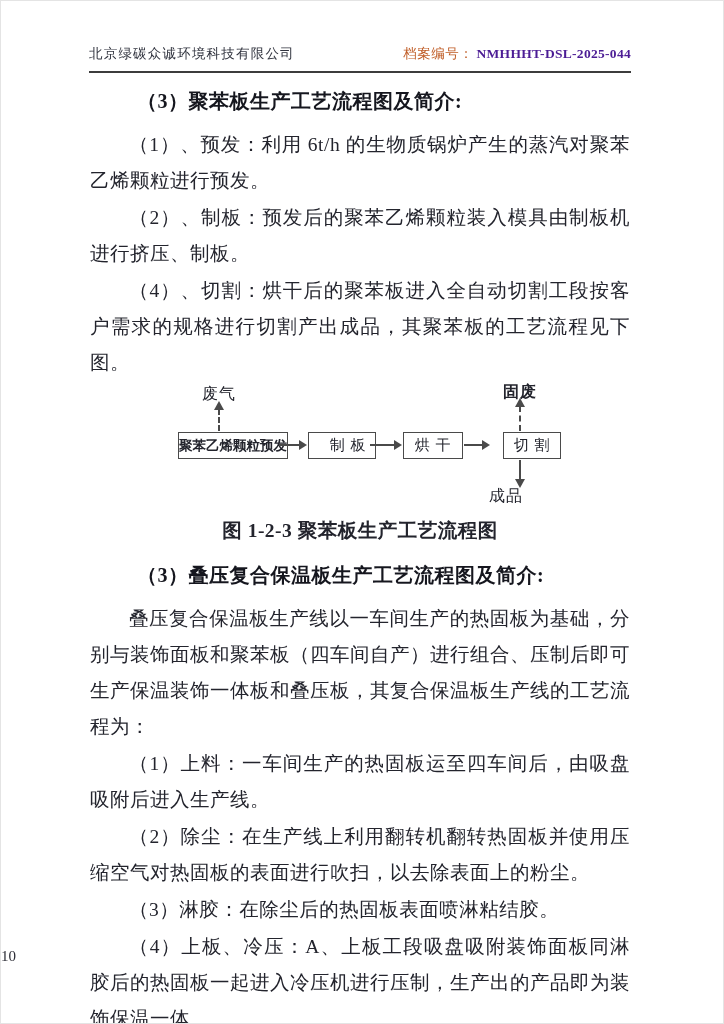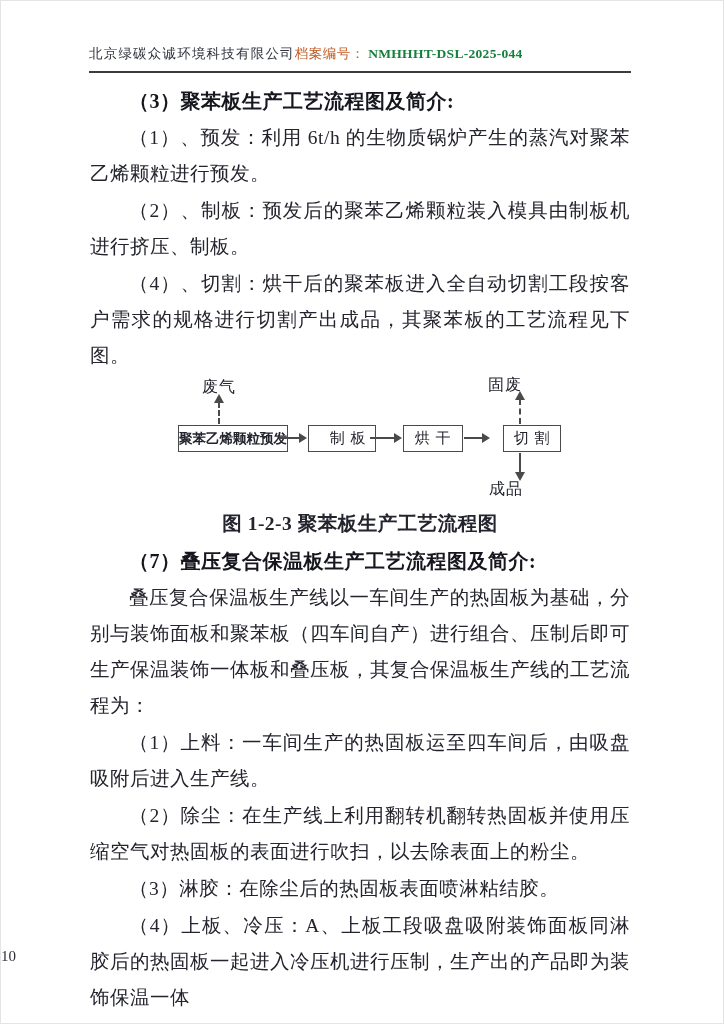--- a/index.html
+++ b/index.html
@@ -5,31 +5,31 @@
   html,body { margin:0; padding:0; background:#ffffff; }
   body { font-family:"Liberation Serif","DejaVu Serif",serif; }
   .page {
     position:relative; width:724px; height:1024px; box-sizing:border-box;
     background:#ffffff; border:1px solid #e4e4e4; overflow:hidden;
     color:#23242d;
   }
   
   .header {
     margin:44px 92px 0 88px;
-    display:flex; justify-content:flex-start; align-items:baseline;
+    display:flex; justify-content:space-between; align-items:baseline;
     border-bottom:2px solid #3c3c3c; padding-bottom:8px;
   }
   .company { font-size:13.5px; letter-spacing:1.2px; color:#30333e; }
   .docno { font-size:13.5px; }
   .docno .label { letter-spacing:0.5px; }
   .docno .value { font-weight:bold; letter-spacing:0.3px; }
   
   .content { margin:10px 92px 0 88px; }
   .content h2 {
-    font-size:20px; font-weight:bold; margin:0; line-height:36px;
+    font-size:20px; font-weight:bold; margin:8px; line-height:36px;
     text-indent:2em; color:#15161e; letter-spacing:0.5px;
   }
   .content p {
     font-size:19.5px; margin:1px; line-height:36px; text-indent:2em;
     text-align:justify; letter-spacing:0.5px; color:#23242d;
   }
   
   .flowchart { position:relative; height:130px; width:100%; }
   .fc-box {
     position:absolute; box-sizing:border-box; height:27px; top:50px;
@@ -75,53 +75,53 @@
 </style>
 </head>
 <body>
 
 <div class="page">
 
   <div class="header">
     <span class="company">北京绿碳众诚环境科技有限公司</span>
     <span class="docno">
       <span class="label" style="color: rgb(191, 91, 36); font-family: Liberation Mono, monospace;">档案编号：</span>
-      <span class="value" style="color: #15803d;">NMHHHT-DSL-2025-044</span>
+      <span class="value" style="color: #4c1d95;">NMHHHT-DSL-2025-044</span>
     </span>
   </div>
 
   <div class="content">
 
     <h2>（3）聚苯板生产工艺流程图及简介:</h2>
     <p>（1）、预发：利用 6t/h 的生物质锅炉产生的蒸汽对聚苯乙烯颗粒进行预发。</p>
     <p>（2）、制板：预发后的聚苯乙烯颗粒装入模具由制板机进行挤压、制板。</p>
     <p>（4）、切割：烘干后的聚苯板进入全自动切割工段按客户需求的规格进行切割产出成品，其聚苯板的工艺流程见下图。</p>
 
     <div class="flowchart">
       <span class="fc-label" style="left:100px; top:2px;">废气</span>
-      <span class="fc-label" style="left:386px; top:0;">固废</span>
+      <span class="fc-label" style="left:401px; top:0;font-weight:bold;">固废</span>
       <span class="fc-label" style="left:387px; top:104px;">成品</span>
 
       <div class="va dashed up" style="left:129px; top:27px; height:22px;"></div>
       <div class="va dashed up" style="left:430px; top:24px; height:25px;"></div>
       <div class="va solid down" style="left:430px; top:78px; height:20px;"></div>
 
       <div class="fc-box b1">聚苯乙烯颗粒预发</div>
       <div class="fc-box b2">制 板</div>
       <div class="fc-box b3">烘 干</div>
       <div class="fc-box b4">切 割</div>
 
       <div class="harrow" style="left:190px; width:22px;"></div>
       <div class="harrow" style="left:281px; width:26px;"></div>
       <div class="harrow" style="left:375px; width:20px;"></div>
     </div>
 
     <p class="caption">图 1-2-3 聚苯板生产工艺流程图</p>
 
-    <h2>（7）叠压复合保温板生产工艺流程图及简介:</h2>
+    <h2>（3）叠压复合保温板生产工艺流程图及简介:</h2>
     <p>叠压复合保温板生产线以一车间生产的热固板为基础，分别与装饰面板和聚苯板（四车间自产）进行组合、压制后即可生产保温装饰一体板和叠压板，其复合保温板生产线的工艺流程为：</p>
     <p>（1）上料：一车间生产的热固板运至四车间后，由吸盘吸附后进入生产线。</p>
     <p>（2）除尘：在生产线上利用翻转机翻转热固板并使用压缩空气对热固板的表面进行吹扫，以去除表面上的粉尘。</p>
     <p>（3）淋胶：在除尘后的热固板表面喷淋粘结胶。</p>
     <p>（4）上板、冷压：A、上板工段吸盘吸附装饰面板同淋胶后的热固板一起进入冷压机进行压制，生产出的产品即为装饰保温一体</p>
 
   </div>
 
   <div class="footer">
     <span>10</span>

